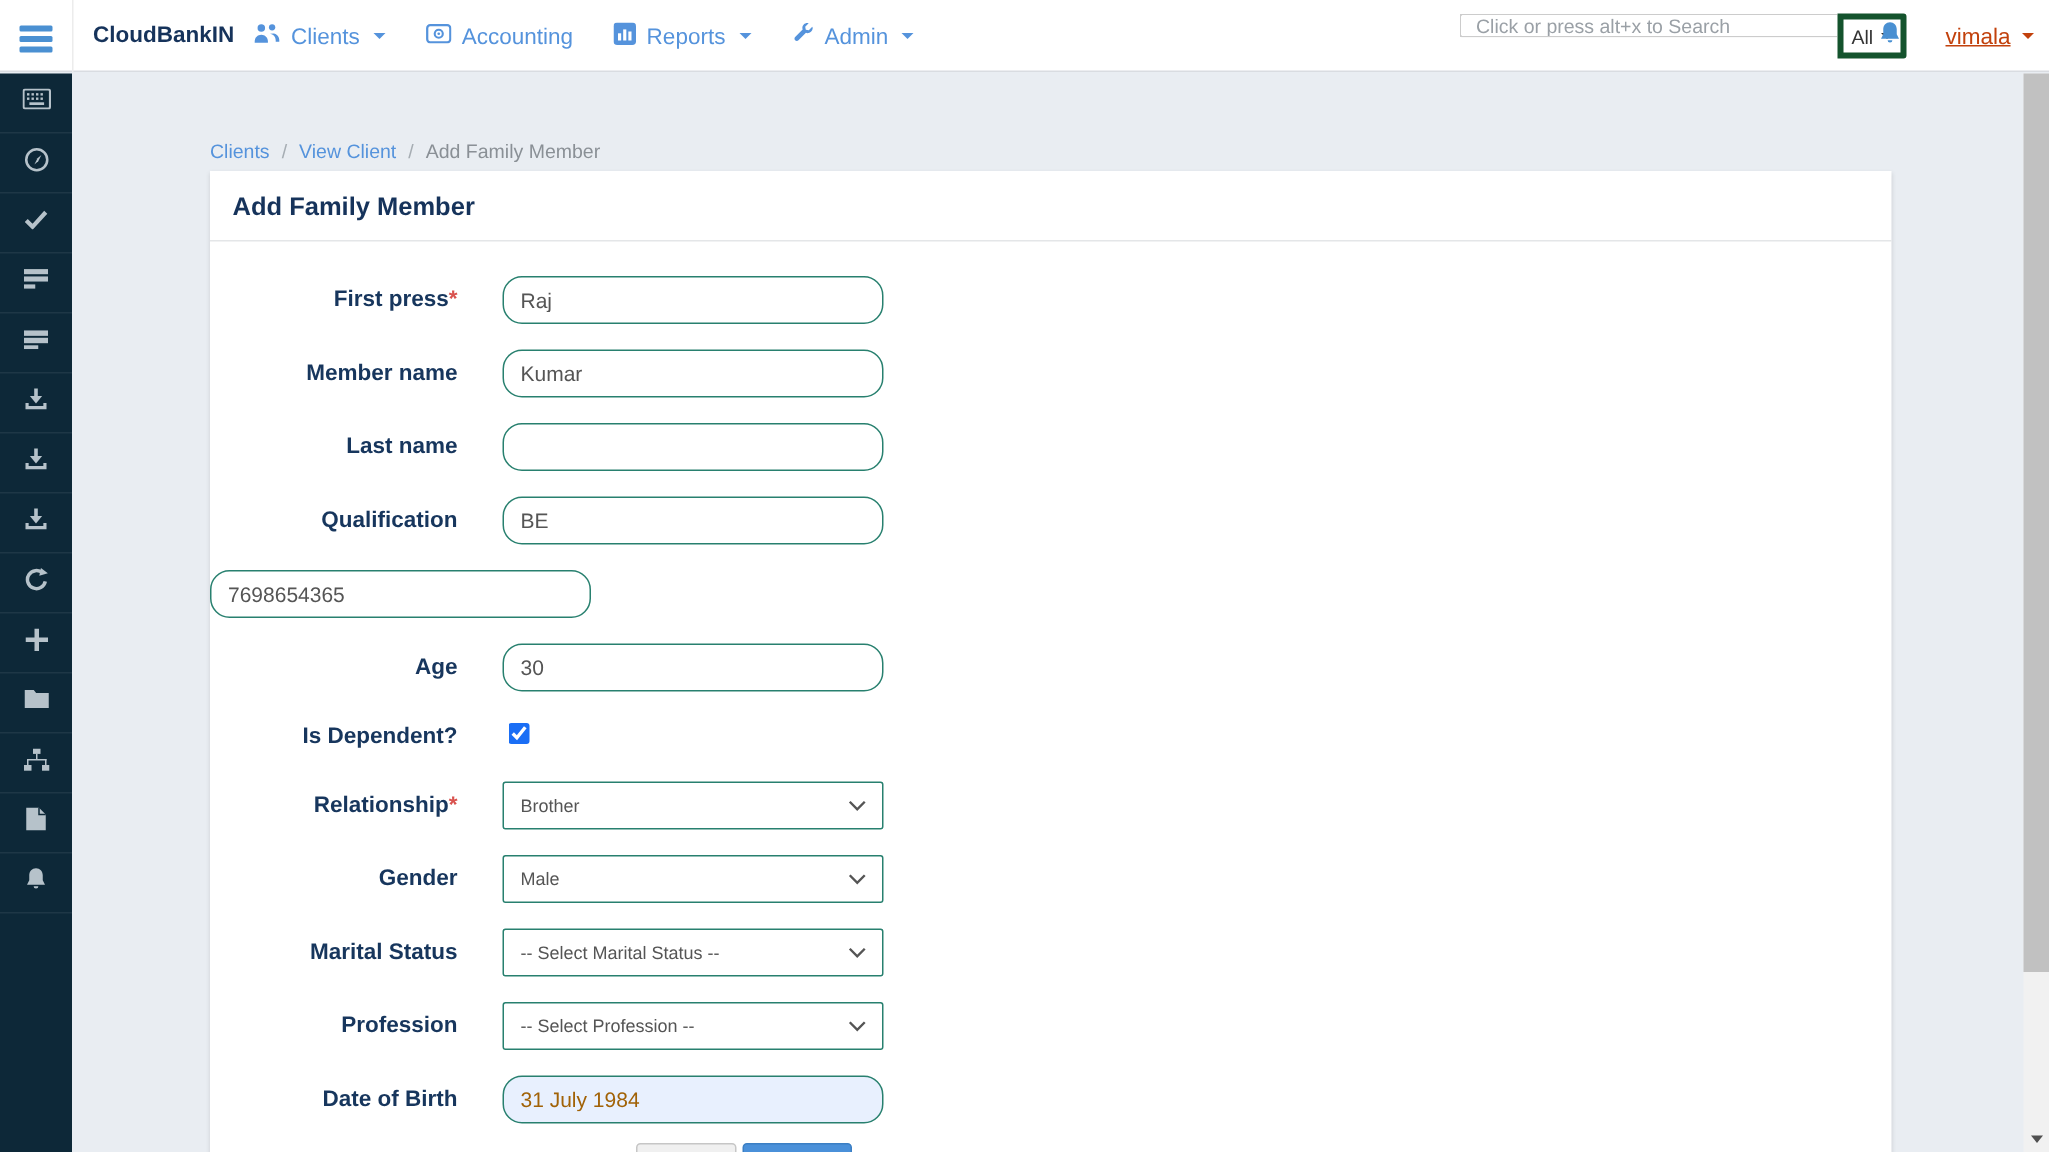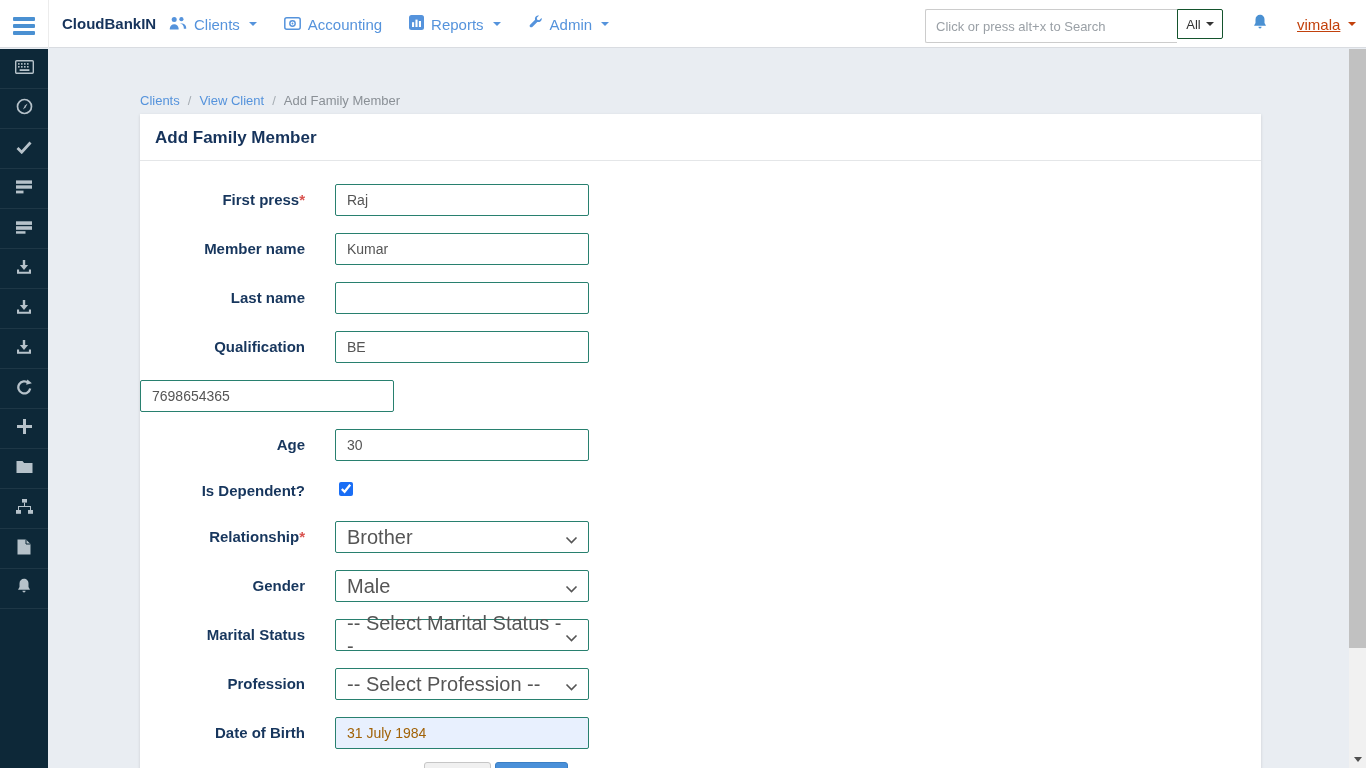--- a/index.html
+++ b/index.html
@@ -12,24 +12,24 @@
   .hamburger { position:absolute; left:13px; top:17px; width:22px; cursor:pointer; }
   .hamburger .bar { height:4px; background:#4a90d2; border-radius:1px; margin-bottom:3px; }
   .topbar-divider { position:absolute; left:48px; top:0; width:1px; height:48px; background:#ececec; }
   .brand { position:absolute; left:62px; top:0; line-height:48px; font-size:15px; font-weight:bold;
            color:#16335b; cursor:pointer; }
   .topnav { position:absolute; left:169px; top:0; height:48px; display:flex; align-items:center; gap:27px; }
   .nav-item { display:flex; align-items:center; gap:7px; color:#5593dc; font-size:15px; cursor:pointer; white-space:nowrap; }
   .caret-down { width:0; height:0; border-left:4px solid transparent; border-right:4px solid transparent;
                 border-top:4px solid currentColor; margin-left:2px; }
   .search-group { position:absolute; left:925px; top:9px; display:flex; }
-  .search-input { width:252px; height:34px; border:1px solid #ccc; border-right:none; padding:0 10px;
-                  font-size:13px; color:#555; outline:none; border-radius:2px 0 0 2px; font-family:inherit; }
+  .search-input { width:252px; height:16px; border:1px solid #ccc; border-right:none; padding:0 10px;
+                  font-size:13px; color:#555; outline:none; border-radius:2px 0 0 2px; font-family:inherit;margin-left:48px; }
   .search-input::placeholder { color:#9aa0a6; }
-  .search-scope { width:46px; height:30px; border:1px solid #14532d; display:flex; align-items:center;
+  .search-scope { width:46px; height:30px; border:4px solid #14532d; display:flex; align-items:center;
                   justify-content:center; gap:5px; font-size:13px; color:#333; background:#fff;
                   border-radius:0 2px 2px 0; cursor:pointer; }
   .scope-caret { width:0; height:0; border-left:4px solid transparent; border-right:4px solid transparent;
                  border-top:4px solid #333; }
   .bell-btn { position:absolute; left:1252px; top:14px; color:#4a90d2; cursor:pointer; }
   .user-menu { position:absolute; left:1297px; top:0; height:48px; color:#c2410c; font-size:15px;
                display:flex; align-items:center; gap:6px; cursor:pointer;text-decoration:underline; }
 
   
   .sidebar { position:absolute; left:0; top:49px; width:48px; height:719px; background:#0d2838; z-index:10; }
@@ -45,24 +45,24 @@
   .card { position:absolute; left:140px; top:114px; width:1121px; height:1000px; background:#fff;
           box-shadow:0 1px 3px rgba(0,0,0,0.13); }
   .card-heading { padding:14px 15px 12px; border-bottom:1px solid #e4e6e8; }
   .card-title { font-size:17px; font-weight:bold; color:#16335b; }
 
   .form { padding-top:23px; }
   .form-row { display:flex; margin-bottom:17px; }
   .form-label { width:195px; padding-right:30px; text-align:right; font-size:15px; font-weight:bold;
                 color:#17365d; line-height:32px; white-space:nowrap; }
   .required { color:#d9534f; }
-  .text-input { width:254px; height:32px; border:1px solid #28806f; border-radius:2px; padding:0 11px;
+  .text-input { width:254px; height:32px; border:1px solid #28806f; border-radius:13px; padding:0 11px;
                 font-size:14px; color:#555; font-family:inherit; outline:none; background:#fff; }
   .select-box { width:254px; height:32px; border:1px solid #28806f; border-radius:2px; padding:0 10px 0 11px;
-                font-size:20px; color:#555; display:flex; align-items:center; justify-content:space-between;
+                font-size:12px; color:#555; display:flex; align-items:center; justify-content:space-between;
                 background:#fff; cursor:pointer; }
   .date-input { background:#e8f0fe; color:#a16207; }
   .checkbox-row { height:26px; }
   .checkbox-row .form-label { line-height:26px; }
   .checkbox { width:14px; height:14px; margin:4px 0 0 4px; accent-color:#1a6ef5; cursor:pointer; }
   .dob-row { margin-bottom:13px; }
   .buttons-row { display:flex; gap:4px; margin-left:284px; }
   .btn-secondary { width:67px; height:30px; background:#f0f0f0; border:1px solid #c6c6c6; border-radius:3px; cursor:pointer; }
   .btn-primary { width:73px; height:30px; background:#4a90d9; border:1px solid #3b7fc4; border-radius:3px; cursor:pointer; }
 

